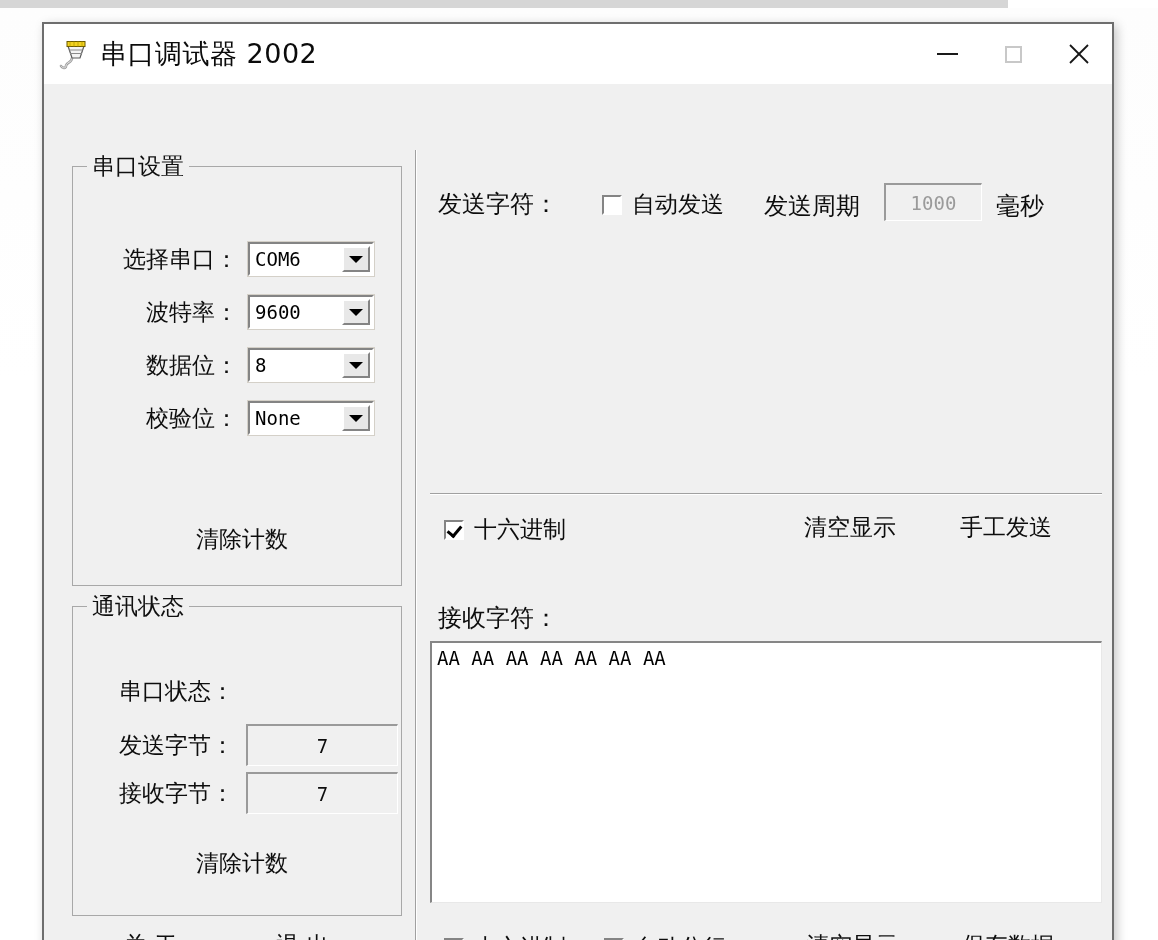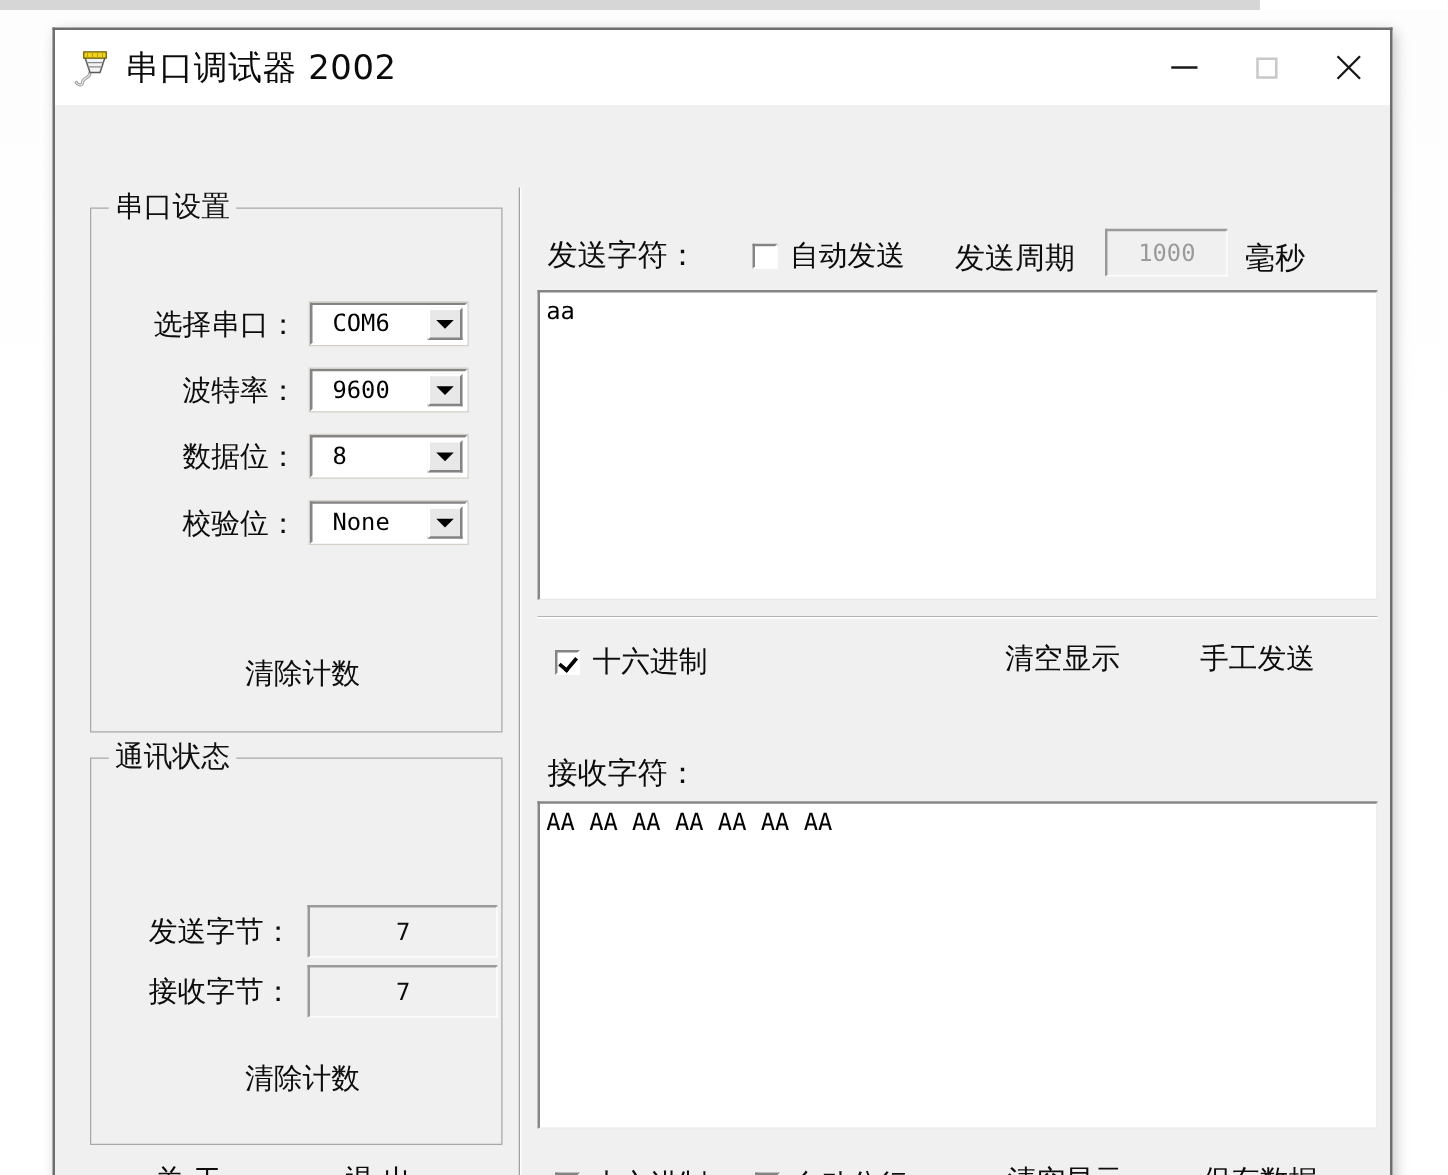--- a/index.html
+++ b/index.html
@@ -155,21 +155,21 @@
     border-bottom: 2px solid #ffffff;
     box-sizing: border-box;
     outline: 1px solid #d4d0c8;
     display: flex;
     align-items: center;
   }
   .combo .combo-value {
     font-family: "DejaVu Sans Mono", "Liberation Mono", monospace;
     font-size: 19px;
     color: #000;
-    padding-left: 16px;
+    padding-left: 5px;
     white-space: nowrap;
   }
   .combo .combo-arrow {
     position: absolute;
     right: 2px; top: 2px;
     width: 28px; height: 26px;
     background: #e8e8e8;
     border-top: 2px solid #ffffff;
     border-left: 2px solid #ffffff;
     border-right: 2px solid #848484;
@@ -394,20 +394,21 @@
     </div>
 
 
     <div class="flatbtn" style="left:152px; top:442px;">清除计数</div>
 
     <div class="groupbox" id="comm-status-group">
       <div class="gb-title">通讯状态</div>
     </div>
 
     <div class="frow" style="left:44px; top:592px;">
+      <div class="flabel" style="width:146px;">串口状态：</div>
     </div>
 
     <div class="frow" style="left:44px; top:640px;">
       <div class="flabel" style="width:146px;">发送字节：</div>
       <div class="statpanel num" style="margin-left:12px; width:152px; height:42px;">7</div>
     </div>
 
     <div class="frow" style="left:44px; top:688px;">
       <div class="flabel" style="width:146px;">接收字节：</div>
       <div class="statpanel num" style="margin-left:12px; width:152px; height:42px;">7</div>
@@ -424,23 +425,20 @@
       <span class="chkbox" id="chk-autosend"></span>
       <span class="chklabel">自动发送</span>
     </div>
 
     <div class="pane-label" style="left:720px; top:106px;">发送周期</div>
 
     <div class="numinput" style="left:840px; top:99px; width:98px; height:38px;">1000</div>
 
     <div class="pane-label" style="left:952px; top:106px;">毫秒</div>
 
-    <div class="textbox" style="left:386px; top:148px; width:672px; height:248px;">
-      <div class="content">aa</div>
-    </div>
 
     <div class="chkwrap" style="left:400px; top:430px;">
       <span class="chkbox checked" id="chk-sendhex"></span>
       <span class="chklabel">十六进制</span>
     </div>
 
     <div class="flatbtn" style="left:760px; top:430px;">清空显示</div>
     <div class="flatbtn" style="left:916px; top:430px;">手工发送</div>
 
     <div class="pane-label" style="left:394px; top:518px;">接收字符：</div>

